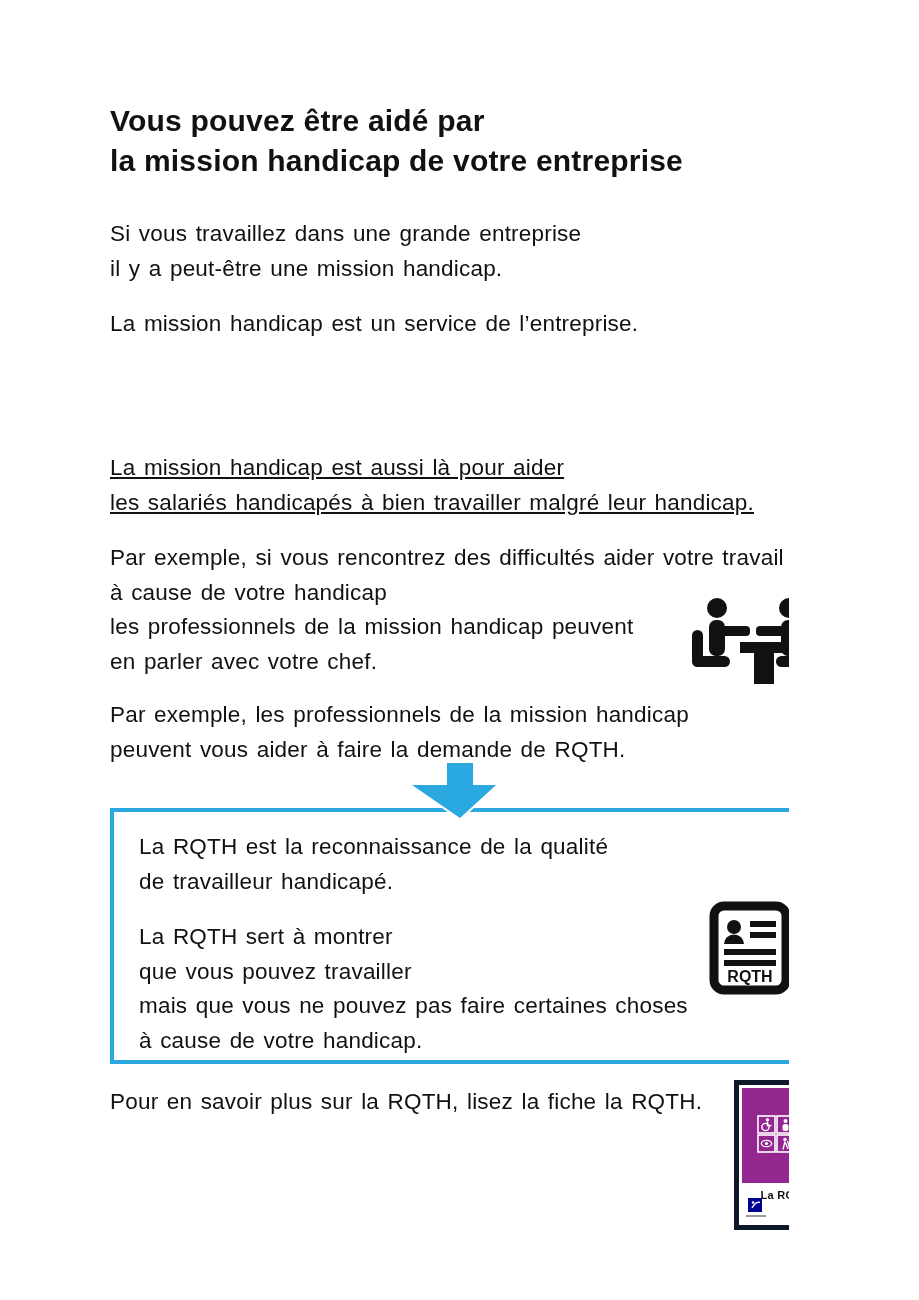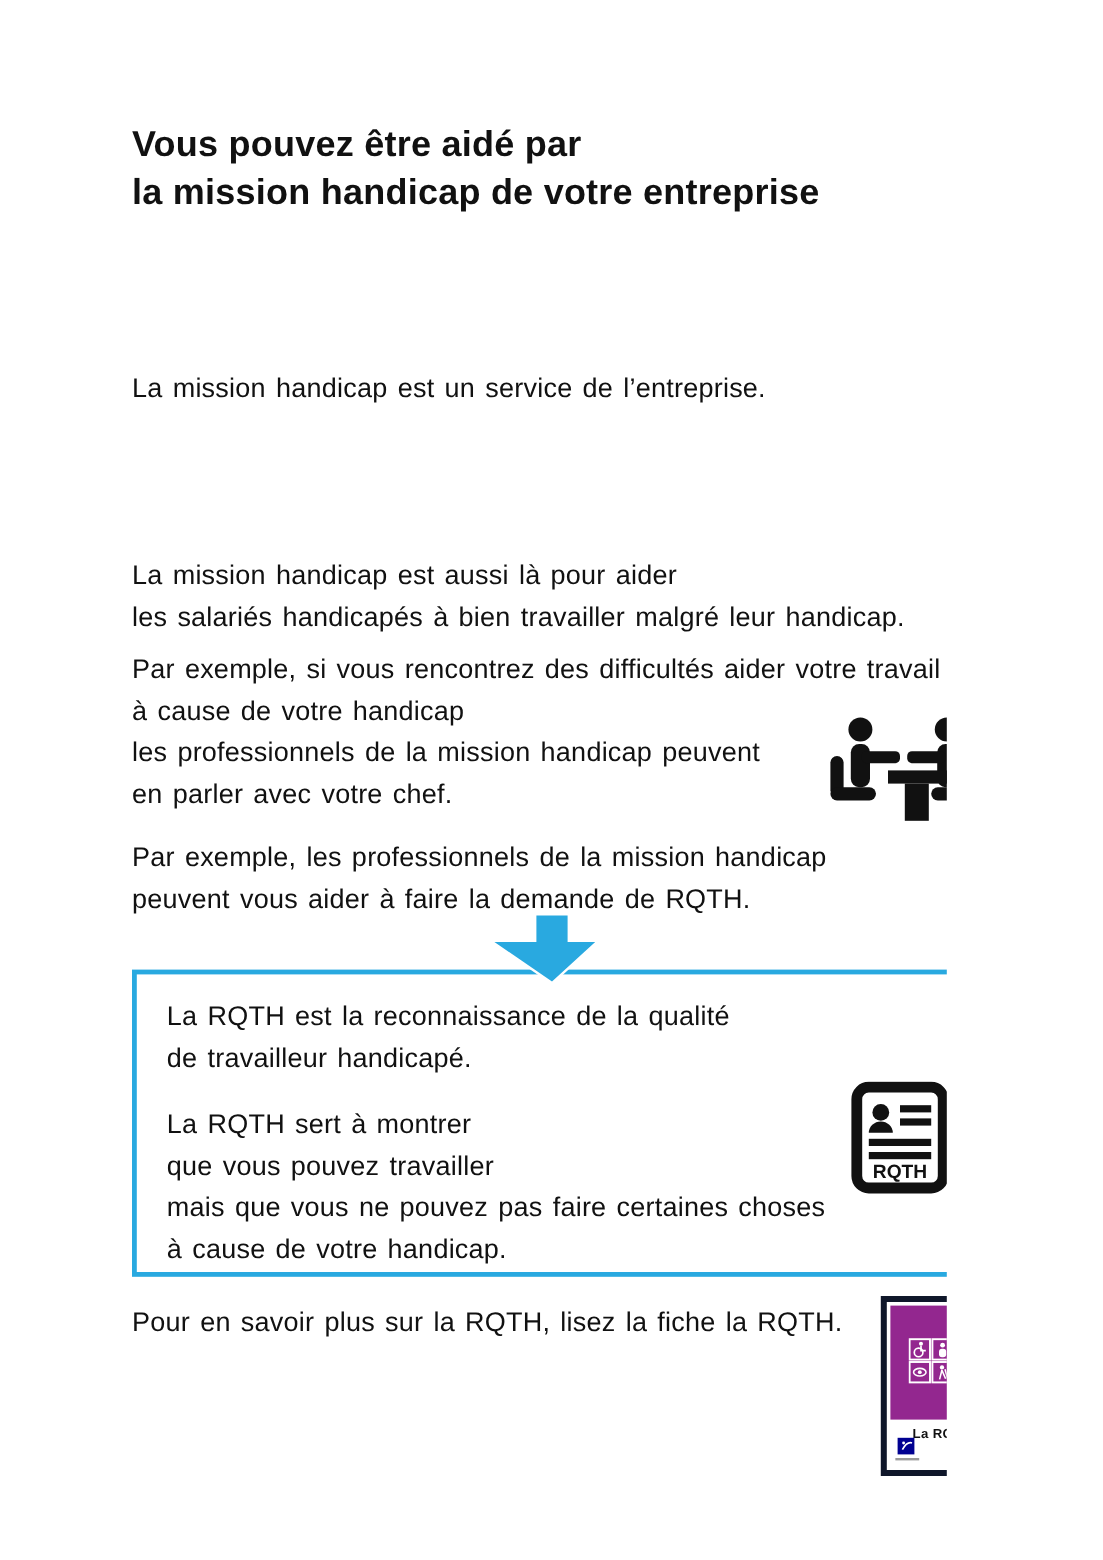--- a/index.html
+++ b/index.html
@@ -33,21 +33,21 @@
     left: 110px;
     font-size: 22.5px;
     line-height: 34.5px;
     white-space: pre-line;
     letter-spacing: 0.2px;
     word-spacing: 2px;
   }
   .p1 { top: 217px; }
   .p2 { top: 307px; }
   .p3 { top: 362px; }
-  .p4 { top: 463px; }
+  .p4 { top: 451px; text-decoration: underline; }
   .p5 { top: 541px; }
   .p6 { top: 698px; }
   .meeting-icon { position: absolute; left: 690px; top: 596px; }
   .down-arrow { position: absolute; left: 407px; top: 762px; z-index: 3; }
   .callout {
     position: absolute;
     left: 110px;
     top: 808px;
     width: 702px;
     height: 256px;
@@ -113,20 +113,22 @@
   }
 </style>
 </head>
 <body>
 
 <div class="page">
 
   <h1 class="title">Vous pouvez être aidé par
 la mission handicap de votre entreprise</h1>
 
+  <p class="para p1">Si vous travaillez dans une grande entreprise
+il y a peut-être une mission handicap.</p>
   <p class="para p2">La mission handicap est un service de l’entreprise.</p>
   <p class="para p4">La mission handicap est aussi là pour aider
 les salariés handicapés à bien travailler malgré leur handicap.</p>
   <p class="para p5">Par exemple, si vous rencontrez des difficultés aider votre travail
 à cause de votre handicap
 les professionnels de la mission handicap peuvent
 en parler avec votre chef.</p>
   <p class="para p6">Par exemple, les professionnels de la mission handicap
 peuvent vous aider à faire la demande de RQTH.</p>
 

